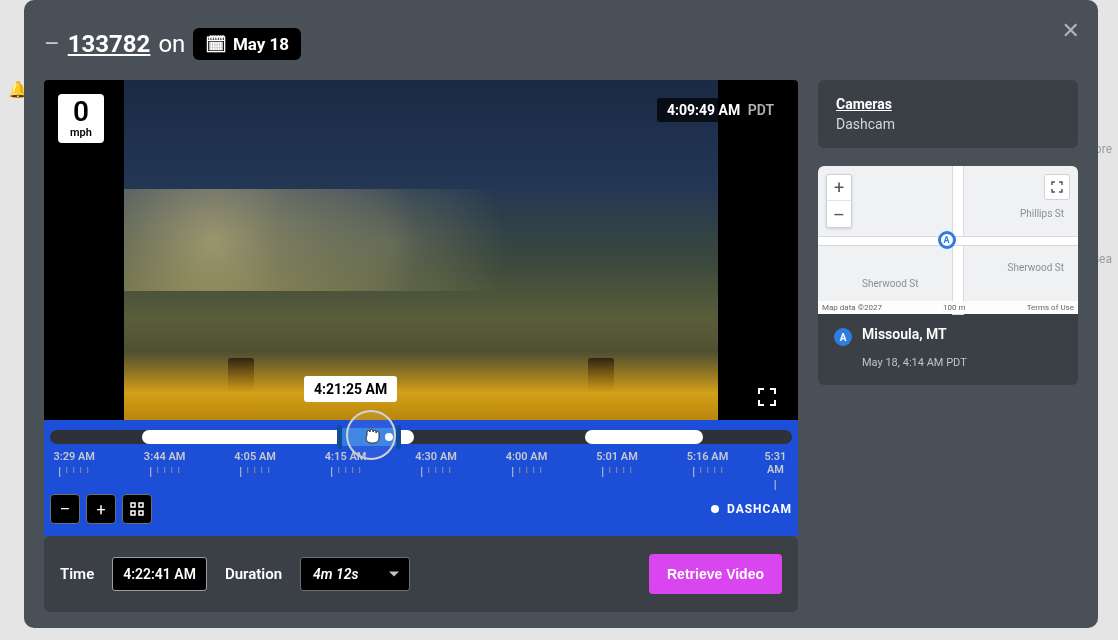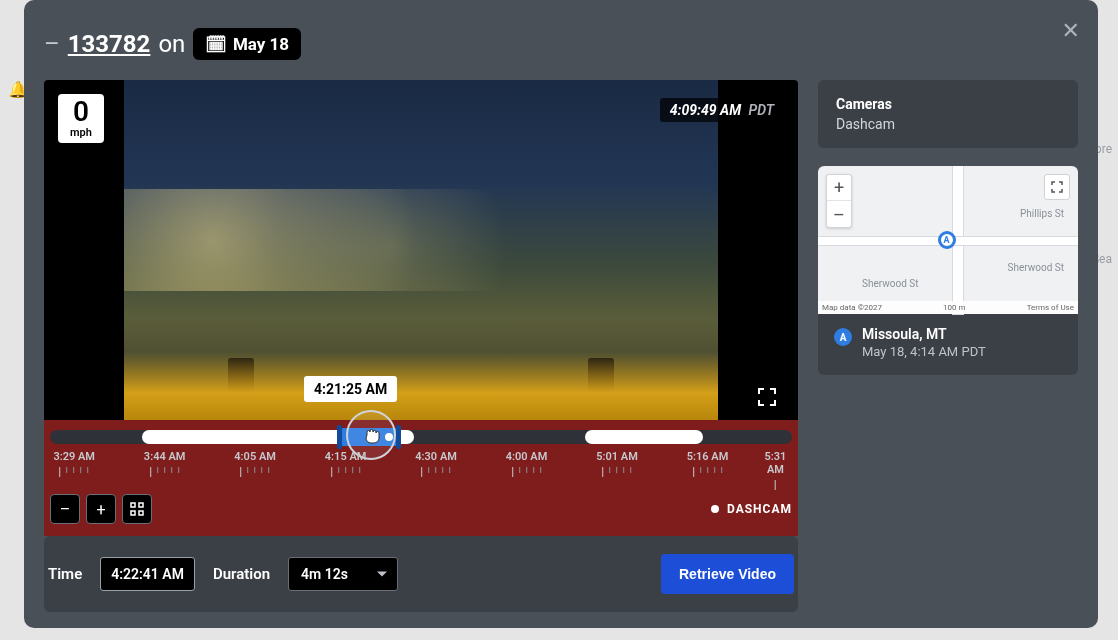--- a/index.html
+++ b/index.html
@@ -54,38 +54,38 @@
   position: absolute; left: 14px; top: 14px;
   background:#fff; color:#000; border-radius:4px;
   padding: 4px 12px; text-align:center; min-width:44px;
 }
 .speed-box .val{ font-size:28px; font-weight:600; line-height:1;}
 .speed-box .unit{ font-size:11px; font-weight:600;}
 
 .time-chip{
   position:absolute; right:14px; top:18px;
   background:rgba(0,0,0,0.7); padding:4px 10px; border-radius:3px;
-  font-size:14px; font-weight:700;font-style:italic;
+  font-size:14px; font-weight:700;
 }
 .time-chip .tz{ color:#b0b4ba; font-weight:600; margin-left:4px;}
 
 .fs-icon{ position:absolute; right:22px; bottom:14px; width:18px; height:18px; }
 .fs-icon span{ position:absolute; width:6px; height:6px; border:2px solid #fff;}
 .fs-icon .tl{top:0;left:0;border-right:none;border-bottom:none;}
 .fs-icon .tr{top:0;right:0;border-left:none;border-bottom:none;}
 .fs-icon .bl{bottom:0;left:0;border-right:none;border-top:none;}
 .fs-icon .br{bottom:0;right:0;border-left:none;border-top:none;}
 
 .scrub-tooltip{
   position:absolute; left:260px; bottom:18px;
   background:#fff; color:#000; font-weight:700; font-size:14px;
   padding:5px 10px; border-radius:3px;
 }
 
-.timeline-wrap{ background:#7f1d1d; padding-top:10px; }
+.timeline-wrap{ background:#1d4ed8; padding-top:10px; }
 .track{ position:relative; height:14px; background:#2e3238; border-radius:7px; margin:0 6px;}
 .seg{ position:absolute; top:0; height:14px; background:#fff; border-radius:7px;}
 .seg1{ left:92px; width:272px;}
 .seg2{ left:535px; width:118px;}
 .sel{ position:absolute; left:290px; top:-2px; width:58px; height:18px; background:#2f7de1; border-radius:4px;}
 .sel::before,.sel::after{content:"";position:absolute;top:-3px;width:5px;height:24px;background:#114b9a;border-radius:2px;}
 .sel::before{left:-3px;} .sel::after{right:-3px;}
 .cursor-pill{position:absolute; left:296px; top:-20px; width:50px; height:50px; border:2px solid #d0d3d8; border-radius:50%; background:rgba(255,255,255,0.08);}
 .cursor-pill svg{position:absolute; left:14px; top:14px;}
 .play-dot{position:absolute; left:335px; top:3px; width:8px; height:8px; background:#fff; border-radius:50%;}
@@ -95,52 +95,52 @@
 .tick .marks{ display:flex; gap:6px; margin-top:4px; justify-content:center;}
 .tick .marks i{ display:block; width:1px; height:6px; background:#8a8f97;}
 .tick .marks i.main{height:10px; background:#c6c9ce;}
 
 .tl-controls{ display:flex; align-items:center; justify-content:space-between; padding:6px 6px 12px 6px;}
 .tl-buttons{ display:flex; gap:6px;}
 .sqbtn{ width:30px; height:30px; background:#000; border:1px solid #6a6f77; border-radius:4px; color:#fff; display:flex; align-items:center; justify-content:center; font-size:16px; cursor:pointer;}
 .cam-legend{ display:flex; align-items:center; gap:8px; font-size:12px; letter-spacing:1px; font-weight:700;}
 .cam-legend .dot{width:8px;height:8px;background:#fff;border-radius:50%;}
 
-.bottom-bar{ background:#3b4047; border-radius:6px; padding:18px 4px; display:flex; align-items:center; gap:18px;}
+.bottom-bar{ background:#3b4047; border-radius:6px; padding:18px 16px; display:flex; align-items:center; gap:18px;}
 .blabel{ font-size:15px; font-weight:600;}
 .time-input{ background:#000; border:1px solid #9aa0a8; padding:8px 10px; border-radius:3px; font-size:14px; font-weight:600; color:#fff; min-width:86px;}
-.select{ background:#000; border:1px solid #6a6f77; padding:8px 30px 8px 12px; border-radius:3px; font-size:14px; font-weight:600; color:#fff; position:relative; min-width:110px;}
+.select{ background:#000; border:1px solid #6a6f77; padding:8px 30px 8px 12px; border-radius:3px; font-size:14px; font-weight:600; color:#fff; position:relative; min-width:110px;font-style:italic;}
 .select.wide{min-width:150px;}
 .select .caret{ position:absolute; right:10px; top:50%; transform:translateY(-50%); width:0;height:0;border-left:5px solid transparent;border-right:5px solid transparent;border-top:5px solid #bfc3c9;}
 .select .radio{ display:inline-block; width:10px;height:10px; border-radius:50%; background:#2f7de1; margin-right:8px; box-shadow:0 0 0 2px #000, 0 0 0 3px #2f7de1;}
 .spacer{flex:1;}
-.retrieve{ background:#1d4ed8; color:#fff; border:none; padding:12px 18px; border-radius:4px; font-size:14px; font-weight:600; cursor:pointer;}
+.retrieve{ background:#d946ef; color:#fff; border:none; padding:12px 18px; border-radius:4px; font-size:14px; font-weight:600; cursor:pointer;}
 
 .card{ background:#3b4047; border-radius:6px; padding:16px 18px;}
 .card-row{ display:flex; justify-content:space-between;}
-.card .chead{ font-size:14px; font-weight:700;}
+.card .chead{ font-size:14px; font-weight:700;text-decoration:underline;}
 .card .csub{ font-size:14px; color:#d3d6db; margin-top:4px;}
 .card .rhead{ font-size:10px; letter-spacing:1px; font-weight:700; color:#bfc3c9;}
 .card .link{ font-size:14px; text-decoration:underline; color:#fff; margin-top:4px; display:block; text-align:right;}
 
 .map-card{ background:#3b4047; border-radius:6px; overflow:hidden;}
 .map{ position:relative; height:148px; background:#f0f1f3;}
 .map .road-v{position:absolute; left:52%; top:0; bottom:0; width:10px; background:#fff; box-shadow:0 0 0 1px #d8dadf;}
 .map .road-h{position:absolute; top:48%; left:0; right:0; height:8px; background:#fff; box-shadow:0 0 0 1px #d8dadf;}
 .map .lbl{position:absolute; font-size:10px; color:#8a8f97;}
 .map .pin{position:absolute; left:46%; top:44%; width:18px;height:18px;border:3px solid #2f7de1;border-radius:50%;background:#fff;display:flex;align-items:center;justify-content:center;font-size:9px;color:#2f7de1;font-weight:700;}
 .map-ctrl{position:absolute; left:8px; top:8px; width:26px; background:#fff; border:1px solid #cfd2d8; border-radius:3px; box-shadow:0 1px 3px rgba(0,0,0,0.15);}
 .map-ctrl div{height:26px;display:flex;align-items:center;justify-content:center;color:#555;font-size:18px;font-weight:400;cursor:pointer;}
 .map-ctrl div:first-child{border-bottom:1px solid #e1e3e8;}
 .map-fs{position:absolute; right:8px; top:8px; width:26px;height:26px;background:#fff;border:1px solid #cfd2d8;border-radius:3px;display:flex;align-items:center;justify-content:center;color:#555;cursor:pointer;}
 .map-attr{position:absolute;left:0;right:0;bottom:0;background:rgba(255,255,255,0.85);font-size:8px;color:#666;display:flex;justify-content:space-between;padding:2px 4px;}
 .loc-row{ padding:12px 16px 16px 16px; display:flex; gap:10px; align-items:flex-start;}
 .loc-badge{width:18px;height:18px;border-radius:50%;background:#2f7de1;color:#fff;font-size:10px;font-weight:700;display:flex;align-items:center;justify-content:center;flex-shrink:0;margin-top:2px;}
 .loc-text .city{font-size:14px;font-weight:600;}
-.loc-text .ts{font-size:13px;color:#bfc3c9;margin-top:2px;}
+.loc-text .ts{font-size:11px;color:#bfc3c9;margin-top:14px;}
 
 .bg-bell{position:absolute;left:8px;top:80px;color:#bdbfc4;font-size:16px;}
 .bg-more{position:absolute;right:6px;top:142px;color:#9a9da3;font-size:12px;}
 .bg-sea{position:absolute;right:6px;top:252px;color:#9a9da3;font-size:12px;}
 </style>
 </head>
 <body>
 
 <span class="bg-bell">🔔</span>
 <span class="bg-more">More</span>

